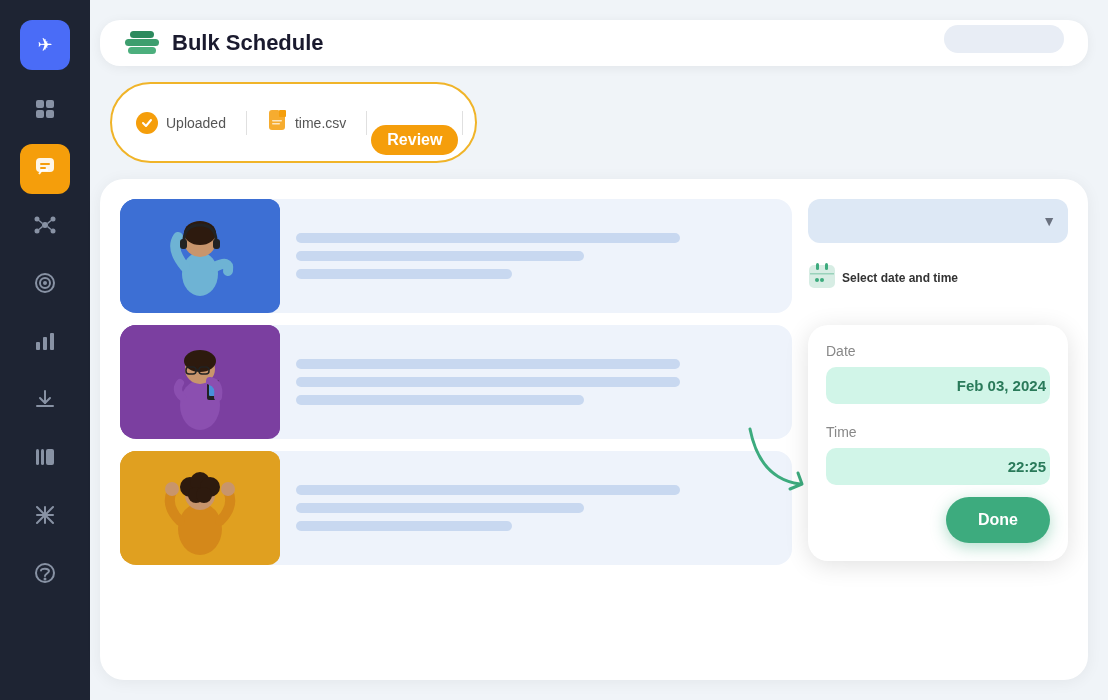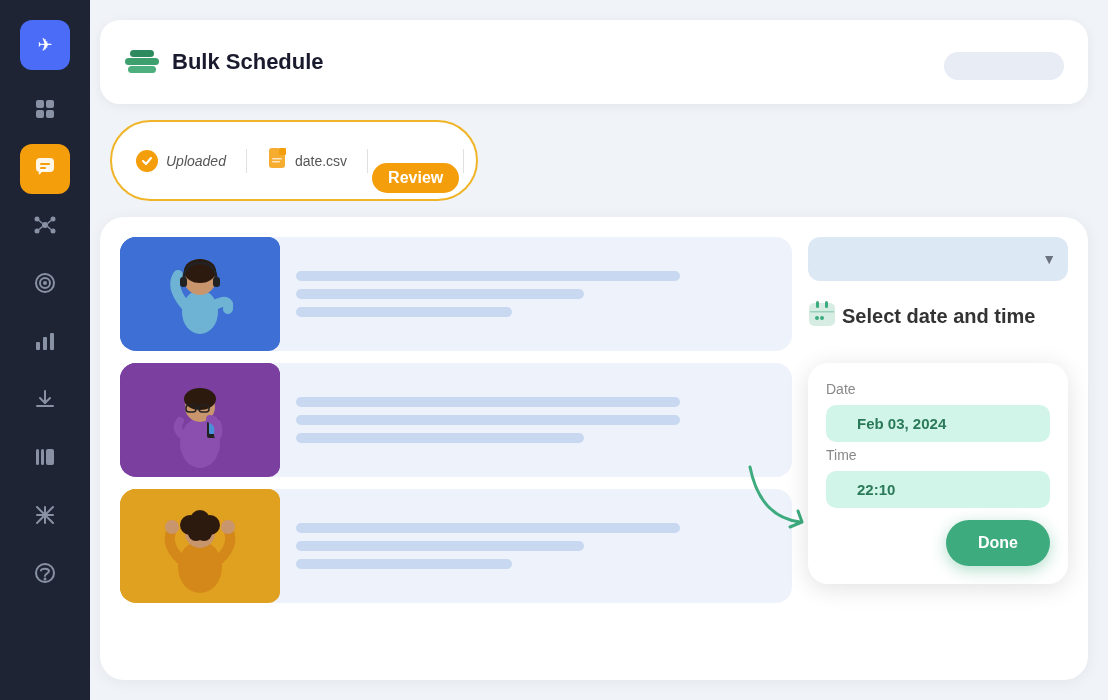--- a/index.html
+++ b/index.html
@@ -52,23 +52,23 @@
       padding: 20px 20px 20px 10px;
       display: flex;
       flex-direction: column;
       gap: 16px;
     }
 
     
     .header-card {
       background: white;
       border-radius: 20px;
-      padding: 24px 24px;
-      display: flex;
-      align-items: flex-end;
+      padding: 5px 24px;
+      display: flex;
+      align-items: flex-start;
       justify-content: space-between;
       box-shadow: 0 2px 12px rgba(0,0,0,0.06);
     }
     .header-left {
       display: flex;
       align-items: center;
       gap: 12px;
     }
     .logo-icon {
       width: 36px;
@@ -110,21 +110,20 @@
       gap: 8px;
       padding: 6px 16px;
       border-radius: 50px;
       font-size: 14px;
       font-weight: 500;
       color: #555;
       cursor: pointer;
     }
     .step-item.completed {
       color: #555;
-      font-style: italic;
     }
     .step-item.active {
       background: #f59e0b;
       color: white;
       font-weight: 700;
       font-size: 16px;
       margin-top: 35px;
     }
     .step-check {
       width: 22px;
@@ -238,24 +237,25 @@
     }
     .time-card-label {
       font-size: 14px;
       color: #888;
       font-weight: 500;
       margin-bottom: 8px;
     }
     .time-card-value {
       background: #d1f5e8;
       border-radius: 10px;
-      padding: 10px 31px;
+      padding: 10px 4px;
       font-size: 15px;
       font-weight: 600;
       color: #2a7a5a;
+      text-align: right;
     }
     .done-button {
       background: #3dab7e;
       color: white;
       border: none;
       border-radius: 50px;
       padding: 14px 32px;
       font-size: 16px;
       font-weight: 700;
       cursor: pointer;
@@ -409,21 +409,21 @@
     <div class="step-item">
       <span class="step-file-icon">
         <svg width="20" height="22" viewBox="0 0 20 22" fill="none">
           <rect x="2" y="1" width="16" height="20" rx="3" fill="#f59e0b" opacity="0.85"></rect>
           <path d="M12 1 L19 8" stroke="white" stroke-width="1.5"></path>
           <rect x="12" y="1" width="7" height="7" rx="1" fill="#f59e0b"></rect>
           <rect x="5" y="11" width="10" height="1.5" rx="0.75" fill="white" opacity="0.7"></rect>
           <rect x="5" y="14" width="8" height="1.5" rx="0.75" fill="white" opacity="0.7"></rect>
         </svg>
       </span>
-      <span>date.csv</span>
+      <span>time.csv</span>
     </div>
     <div class="step-divider"></div>
 
     <div class="step-item active">
       <span>Review</span>
     </div>
     <div class="step-divider"></div>
 
   </div>
 
@@ -538,28 +538,28 @@
         <span style="font-size:22px;">
           <svg width="28" height="28" viewBox="0 0 28 28" fill="none">
             <rect x="2" y="5" width="24" height="21" rx="4" fill="#3dab7e" opacity="0.2" stroke="#3dab7e" stroke-width="2"></rect>
             <rect x="8" y="2" width="3" height="7" rx="1.5" fill="#3dab7e"></rect>
             <rect x="17" y="2" width="3" height="7" rx="1.5" fill="#3dab7e"></rect>
             <rect x="2" y="12" width="24" height="1.5" fill="#3dab7e" opacity="0.4"></rect>
             <circle cx="9" cy="19" r="2" fill="#3dab7e"></circle>
             <circle cx="14" cy="19" r="2" fill="#3dab7e"></circle>
           </svg>
         </span>
-        <span style="font-size:20px;font-weight:600;color:#333;">Select date and time</span>
+        <span style="font-size:12px;font-weight:600;color:#333;">Select date and time</span>
       </div>
 
       <div class="time-card">
         <div class="time-card-label">Date</div>
         <div class="time-card-value">Feb 03, 2024</div>
-        <div class="time-card-label" style="margin-top:5px;">Time</div>
-        <div class="time-card-value">22:10</div>
+        <div class="time-card-label" style="margin-top:20px;">Time</div>
+        <div class="time-card-value">22:25</div>
         <div class="bottom-row">
           <button class="done-button">Done</button>
         </div>
       </div>
 
     </div>
 
   </div>
 
 </div>

